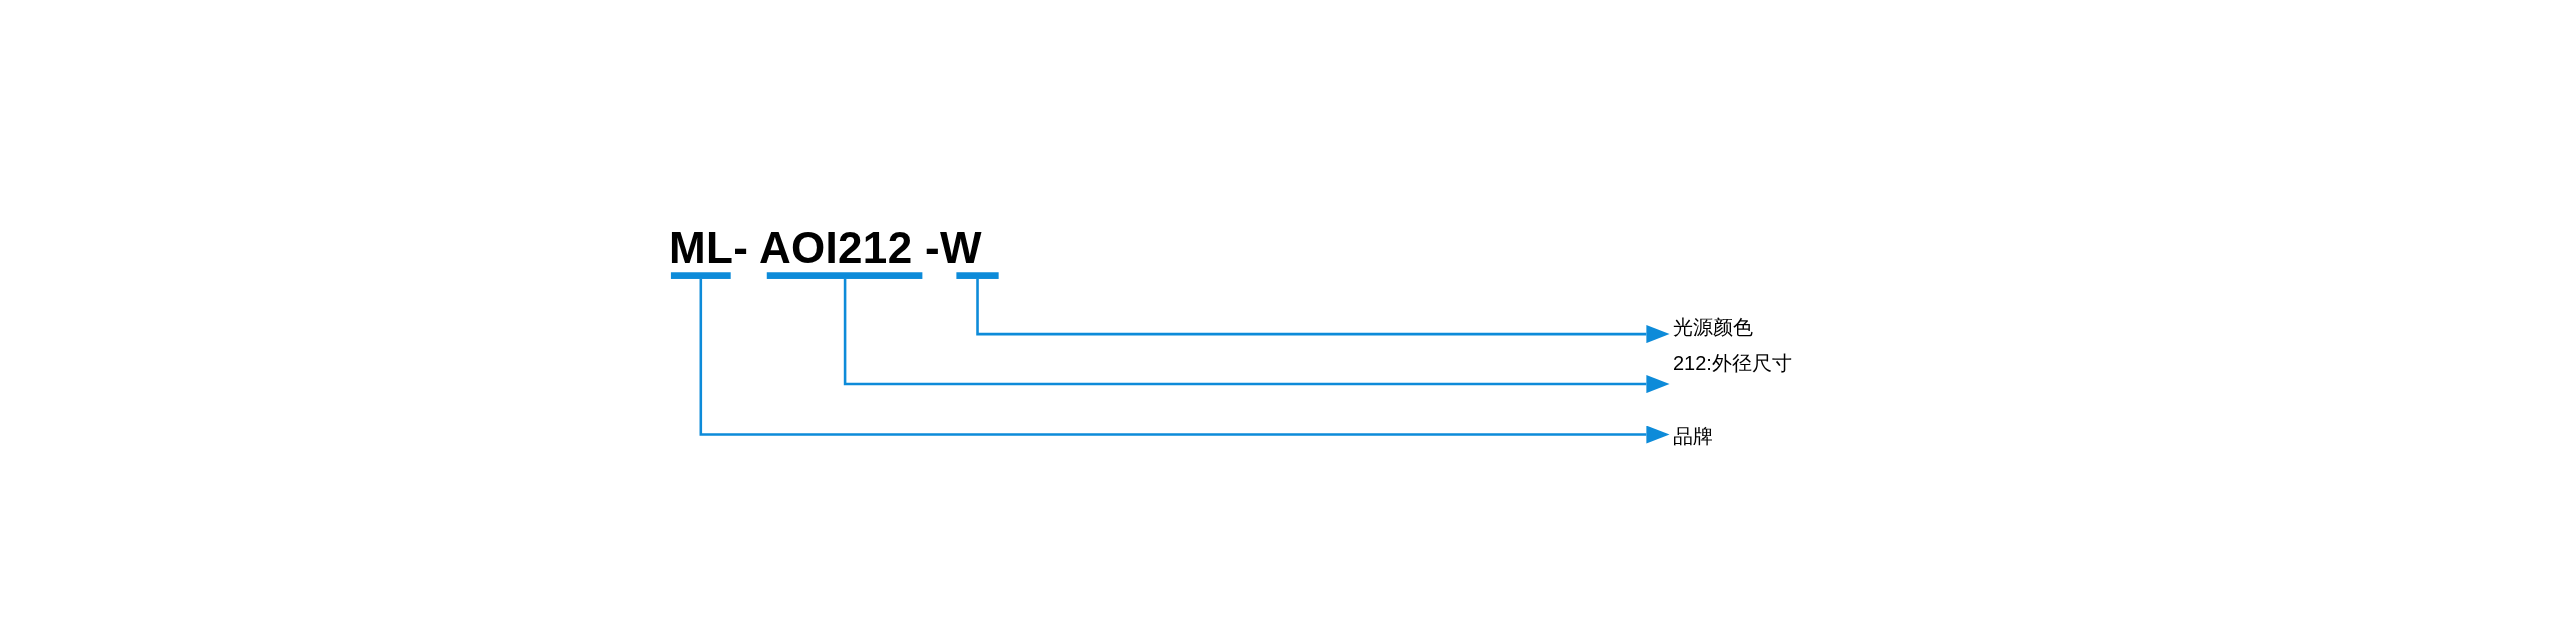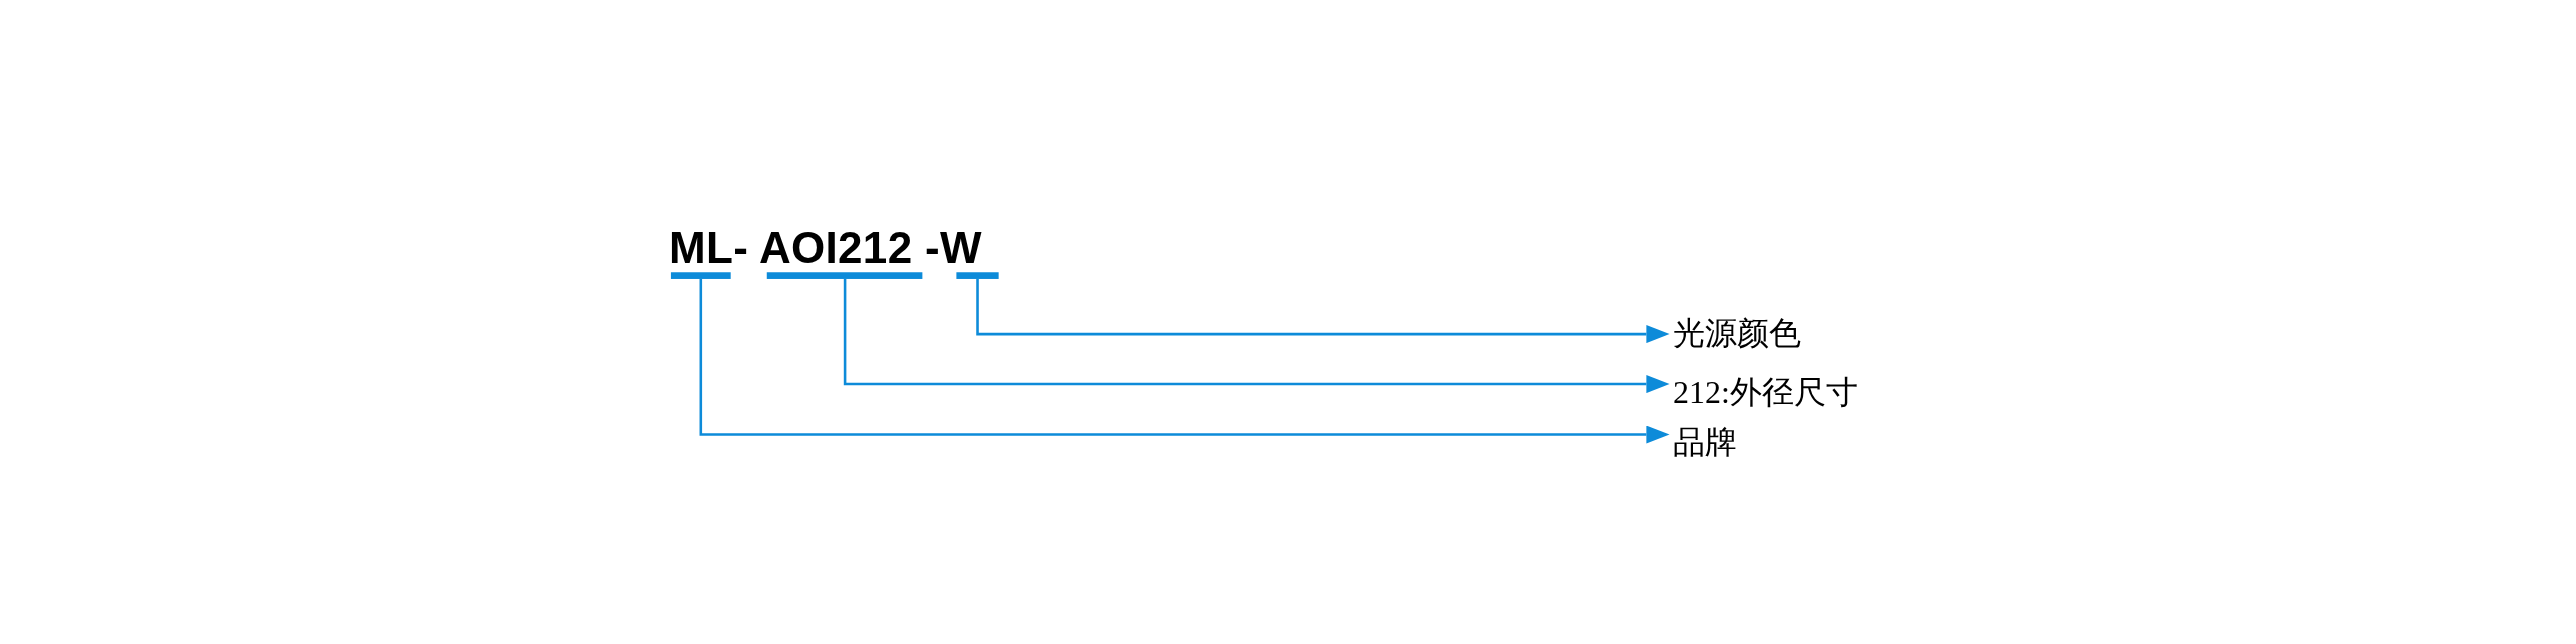--- a/index.html
+++ b/index.html
@@ -34,29 +34,29 @@
     font-family: "Liberation Sans", "DejaVu Sans", sans-serif;
     font-size: 44px;
     font-weight: 700;
     letter-spacing: 0.3px;
     color: #000000;
     white-space: pre;
     line-height: 1;
   }
   .callout-label {
     position: absolute;
-    font-family: Liberation Serif, serif;
-    font-size: 32px;
+    font-family: Liberation Sans, sans-serif;
+    font-size: 20px;
     font-weight: 400;
     color: #000000;
     white-space: pre;
     line-height: 1;
   }
   .callout-label.lbl-0 { left: 1673px; top: 317px; }
-  .callout-label.lbl-1 { left: 1673px; top: 376px; }
+  .callout-label.lbl-1 { left: 1673px; top: 353px; }
   .callout-label.lbl-2 { left: 1673px; top: 426px; }
 </style>
 </head>
 <body>
 
 <div id="canvas">
 
   <svg id="diagram-svg" viewBox="0 0 5001 1251" xmlns="http://www.w3.org/2000/svg">
     <defs>
       <marker id="arrowhead" markerWidth="9" markerHeight="7" refX="0" refY="3.5" orient="auto" markerUnits="strokeWidth">

